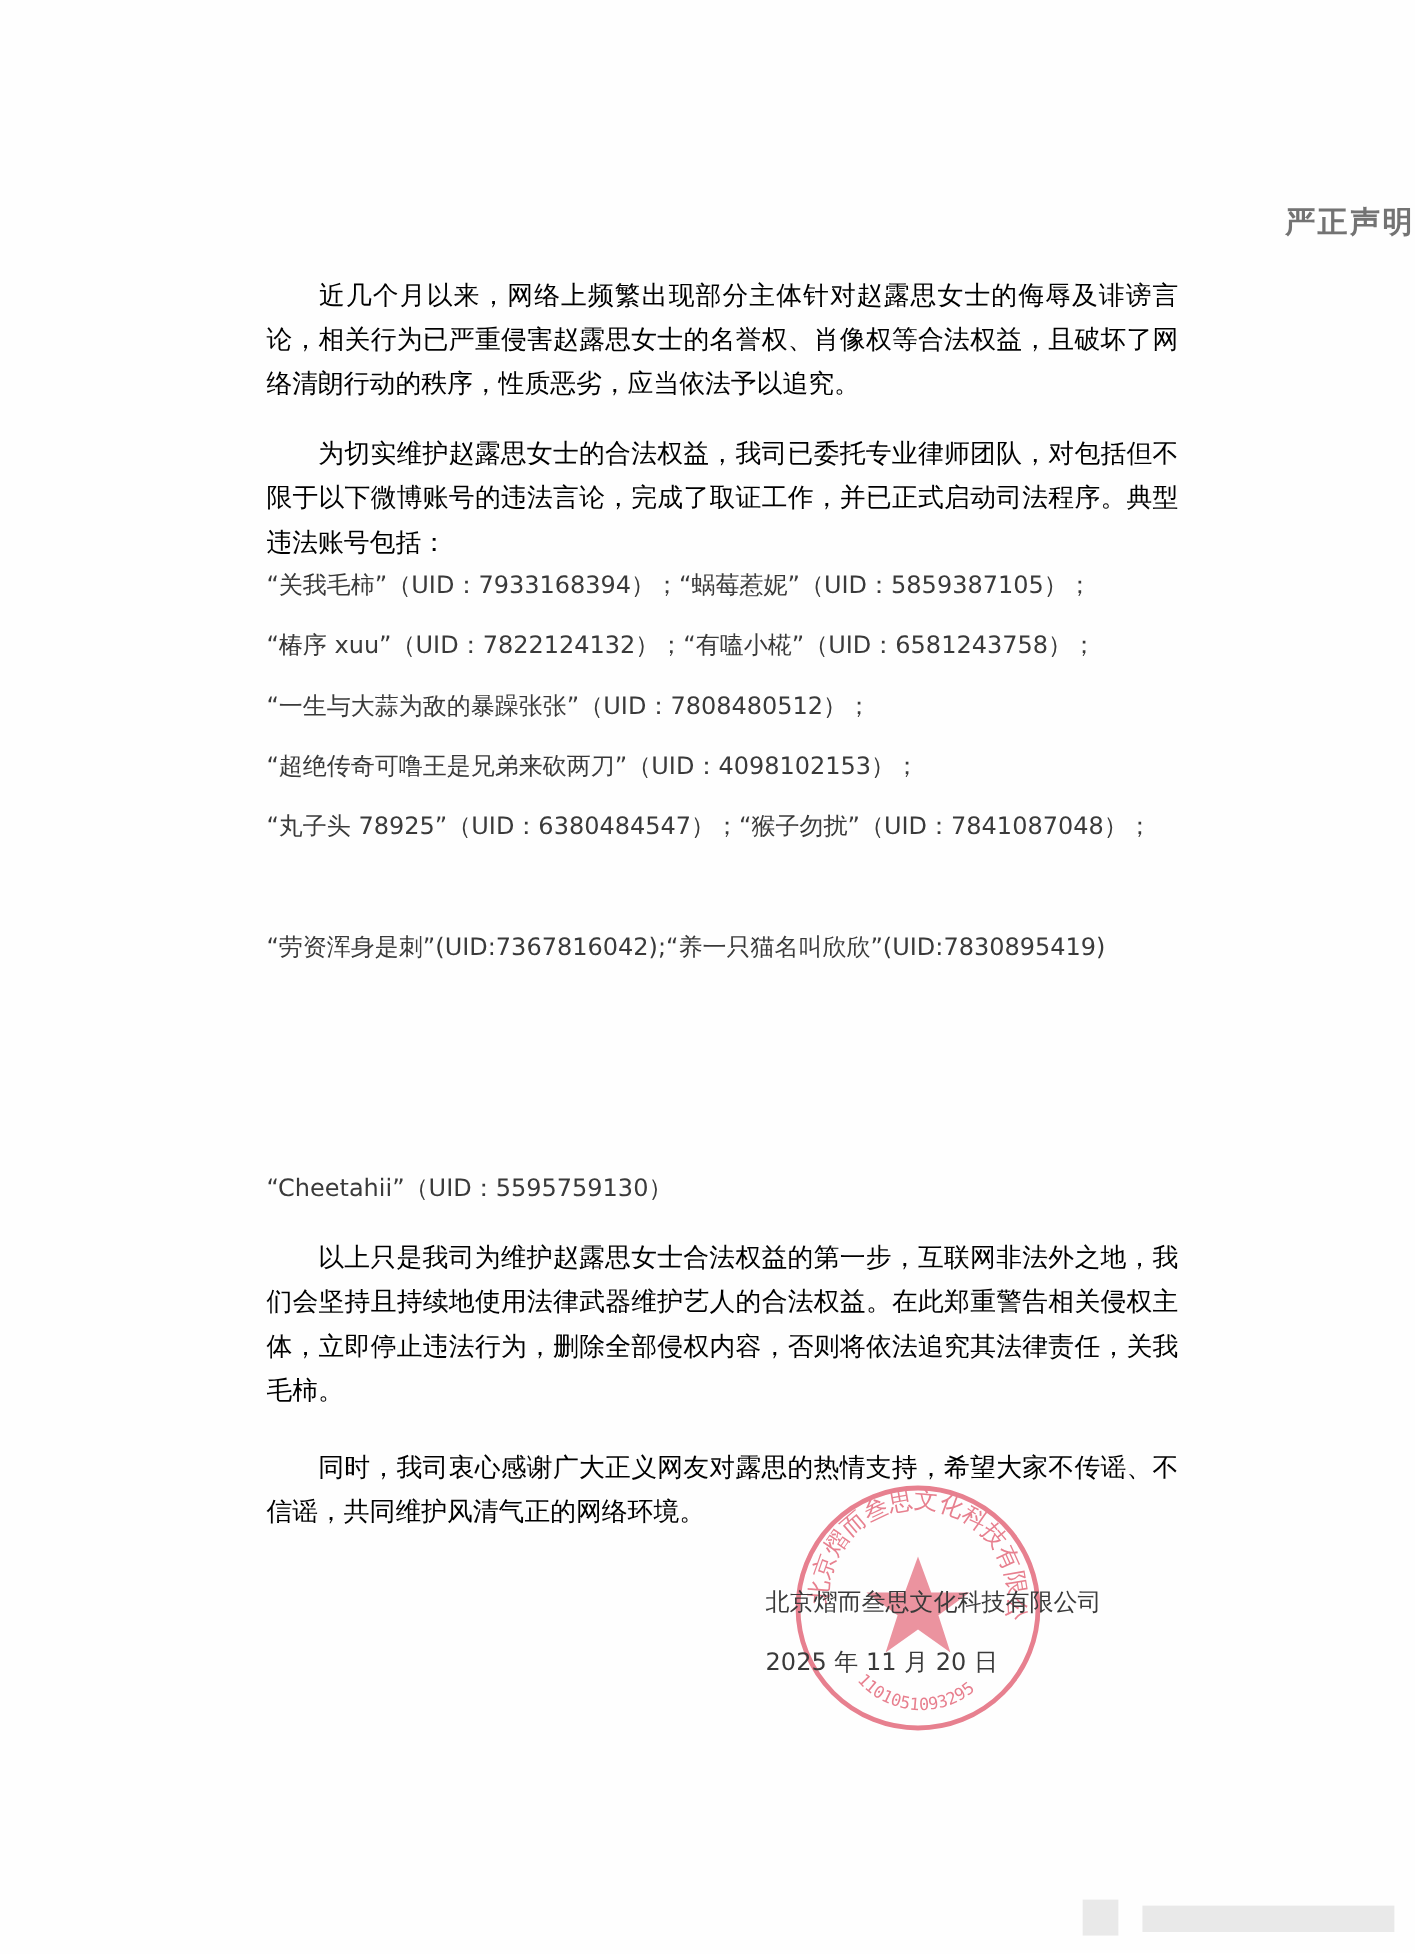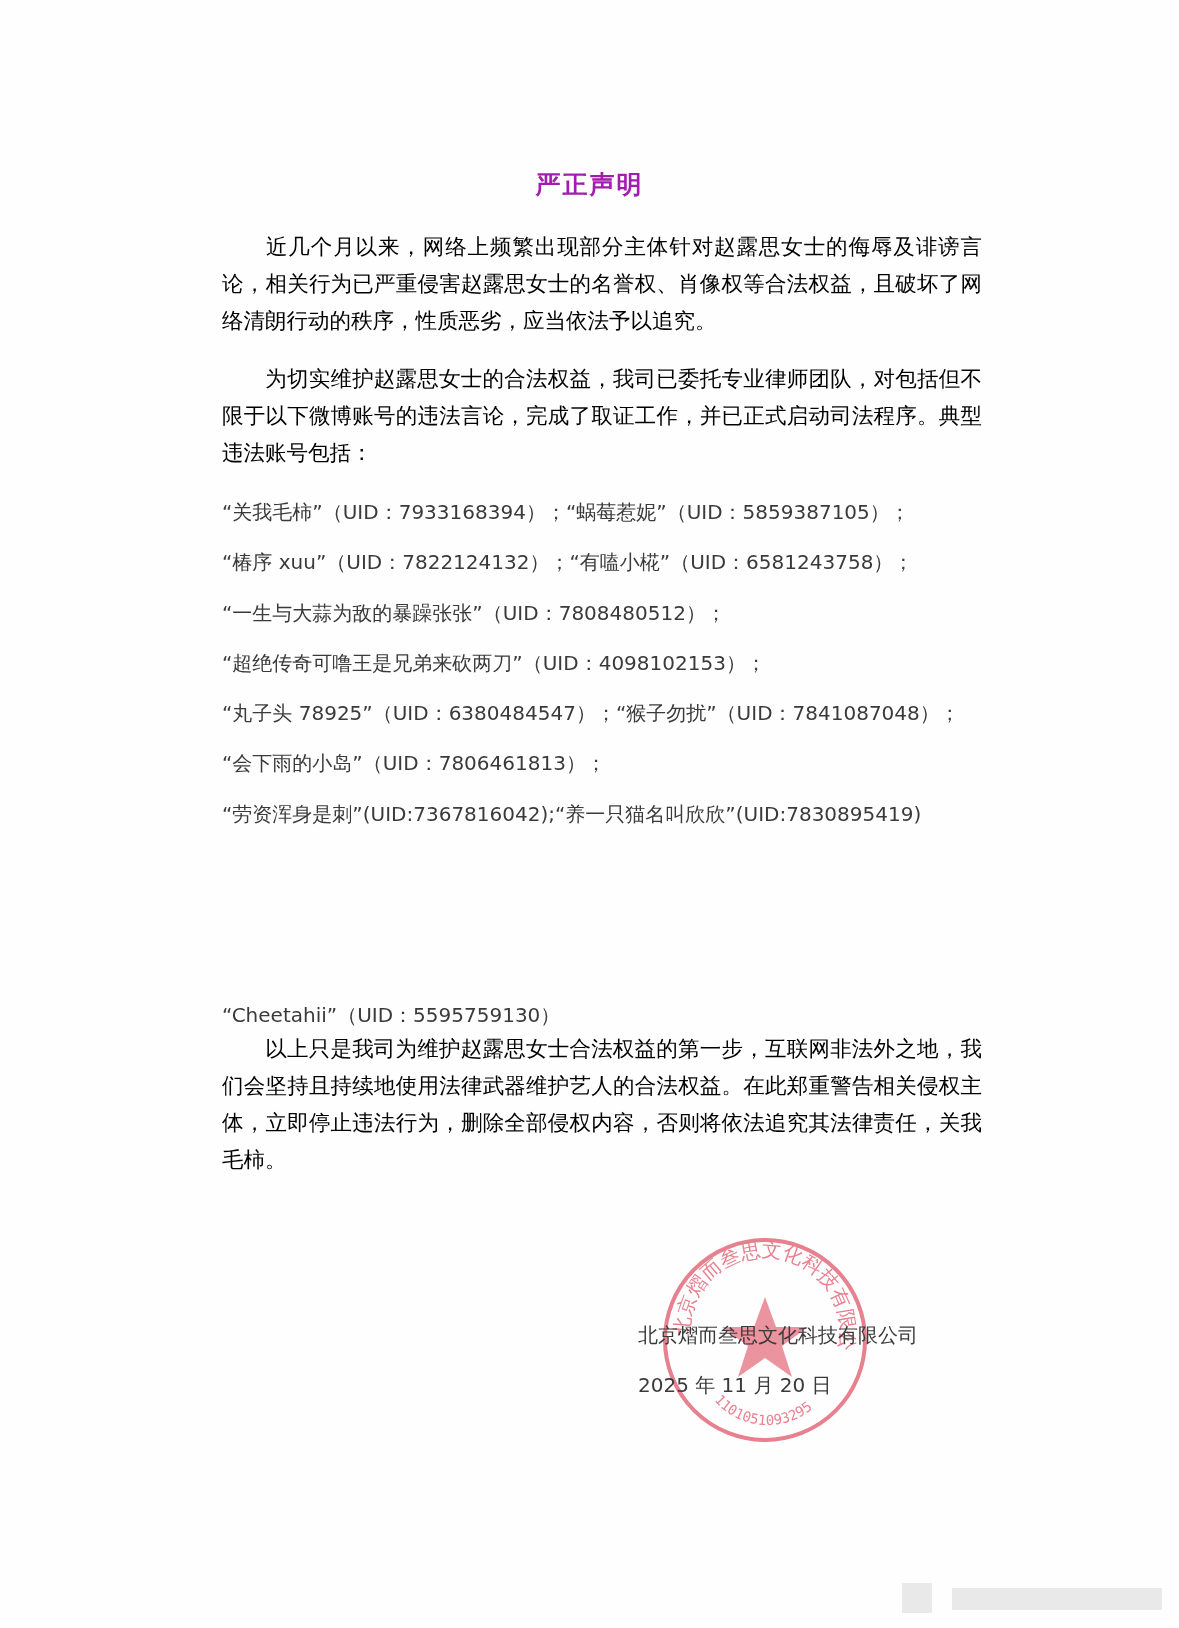--- a/index.html
+++ b/index.html
@@ -4,34 +4,34 @@
 <style>
   html, body { margin: 0; padding: 0; background: #ffffff; }
   body {
     width: 1179px; height: 1628px; position: relative; overflow: hidden;
     font-family: "DejaVu Serif", "Liberation Serif", serif;
     color: #3a3a3a;
   }
   .page { position: absolute; left: 0; top: 0; width: 1179px; height: 1628px; background: #fefefe; }
   .title {
     position: absolute; left: 0; width: 1179px; top: 168px;
-    text-align: center; font-size: 25px; font-weight: bold; color: #a21caf;
+    text-align: right; font-size: 25px; font-weight: bold; color: #737373;
     font-family: "DejaVu Sans", "Liberation Sans", sans-serif; letter-spacing: 2px;
   }
   .para {
     position: absolute; left: 222px; width: 760px;
     font-size: 21.5px; line-height: 37px; color: #000000; text-align: justify;
     font-family: "DejaVu Sans", "Liberation Sans", sans-serif;
   }
   .p1 { top: 228px; text-indent: 0; }
   .p2 { top: 360px; }
   .p3 { top: 1030px; }
   .p4 { top: 1205px; }
   .line { position: absolute; left: 222px; font-size: 20px; color: #3a3a3a; white-space: nowrap;
-    font-family: "DejaVu Sans", "Liberation Sans", sans-serif; margin-top: 25px; }
+    font-family: "DejaVu Sans", "Liberation Sans", sans-serif; }
   .sig { position: absolute; left: 638px; font-size: 20px; color: #3a3a3a; white-space: nowrap;
     font-family: "DejaVu Sans", "Liberation Sans", sans-serif; }
   .sig.company { top: 1322px; }
   .sig.date { top: 1372px; }
   .stamp { position: absolute; left: 660px; top: 1235px; width: 210px; height: 210px; opacity: 0.75; }
   .watermark { position: absolute; right: 12px; bottom: 10px; width: 265px; height: 40px; opacity: 0.08; }
 </style>
 </head>
 <body>
 
@@ -39,25 +39,25 @@
   <div class="title">严正声明</div>
 
   <div class="para p1">  <span>近几个月以来，网络上频繁出现部分主体针对赵露思女士的侮辱及诽谤言论，相关行为已严重侵害赵露思女士的名誉权、肖像权等合法权益，且破坏了网络清朗行动的秩序，性质恶劣，应当依法予以追究。</span></div>
   <div class="para p2">  <span>为切实维护赵露思女士的合法权益，我司已委托专业律师团队，对包括但不限于以下微博账号的违法言论，完成了取证工作，并已正式启动司法程序。典型违法账号包括：</span></div>
 
   <div class="line" style="top:474px">“关我毛柿”（UID：7933168394）；“蜗莓惹妮”（UID：5859387105）；</div>
   <div class="line" style="top:524px">“椿序 xuu”（UID：7822124132）；“有嗑小椛”（UID：6581243758）；</div>
   <div class="line" style="top:575px">“一生与大蒜为敌的暴躁张张”（UID：7808480512）；</div>
   <div class="line" style="top:625px">“超绝传奇可噜王是兄弟来砍两刀”（UID：4098102153）；</div>
   <div class="line" style="top:675px">“丸子头 78925”（UID：6380484547）；“猴子勿扰”（UID：7841087048）；</div>
-  <div class="line" style="top:725px">“会下雨的小岛”（UID：7806461813）；</div>
   <div class="line" style="top:776px">“劳资浑身是刺”(UID:7367816042);“养一只猫名叫欣欣”(UID:7830895419)</div>
   <div class="line" style="top:977px">“Cheetahii”（UID：5595759130）</div>
 
   <div class="para p3">  <span>以上只是我司为维护赵露思女士合法权益的第一步，互联网非法外之地，我们会坚持且持续地使用法律武器维护艺人的合法权益。在此郑重警告相关侵权主体，立即停止违法行为，删除全部侵权内容，否则将依法追究其法律责任，关我毛柿。</span></div>
+  <div class="para p4">  <span>同时，我司衷心感谢广大正义网友对露思的热情支持，希望大家不传谣、不信谣，共同维护风清气正的网络环境。</span></div>
 
   <svg class="stamp" viewBox="0 0 210 210">
     <defs>
       <path id="arcTop" d="M 30,110 A 76,76 0 1,1 180,110"></path>
       <path id="arcBot" d="M 50,160 A 70,70 0 0,0 165,160"></path>
     </defs>
     <circle cx="105" cy="105" r="100" fill="none" stroke="#e0566a" stroke-width="4"></circle>
     <polygon points="105,62 116,92 148,92 122,111 132,142 105,123 78,142 88,111 62,92 94,92" fill="#e0566a" opacity="0.85"></polygon>
     <text font-size="20" fill="#e0566a" font-family="DejaVu Sans, sans-serif"><textPath href="#arcTop" startOffset="3%">北京熠而叁思文化科技有限公司</textPath></text>
     <text font-size="14" fill="#e0566a" font-family="DejaVu Sans Mono, monospace"><textPath href="#arcBot" startOffset="5%">1101051093295</textPath></text>

